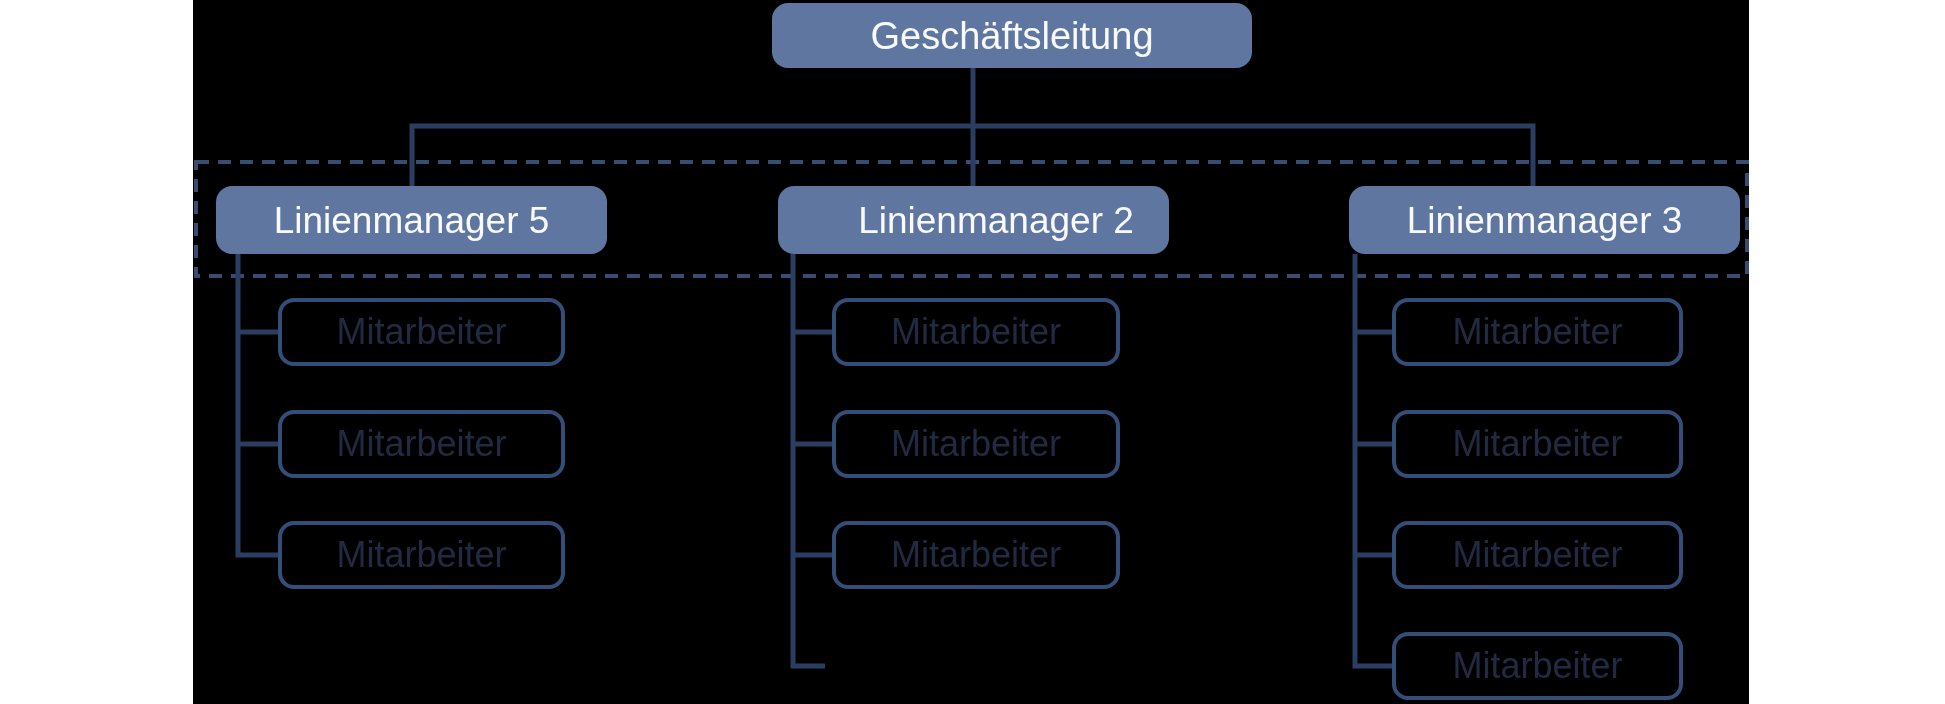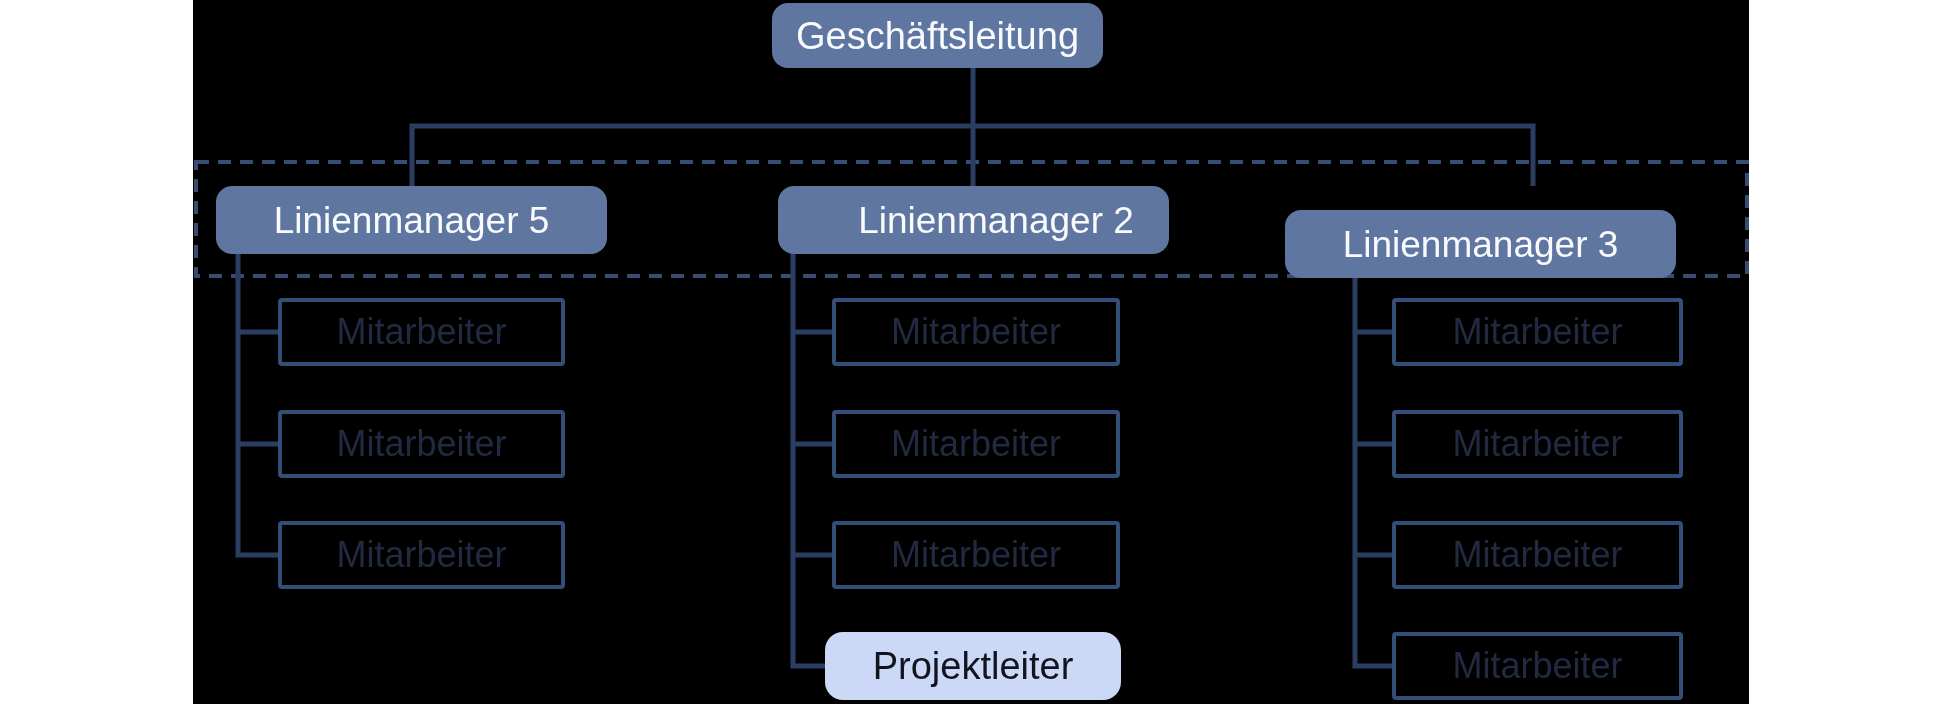--- a/index.html
+++ b/index.html
@@ -41,31 +41,31 @@
     white-space:nowrap;
   }
   .node.filled{
     background:var(--manager-fill);
     color:var(--manager-text);
     border-radius:16px;
     height:68px;
     font-size:37px;
   }
   .node.root{
-    left:579px;top:3px;width:331px;height:65px;
+    left:579px;top:3px;width:480px;height:65px;
     font-size:38px;
   }
   .node.manager{top:186px;width:391px;}
   .node.m1{left:23px;}
   .node.m2{left:585px;padding-left:45px;}
-  .node.m3{left:1092px;margin-top:24px;}
+  .node.m3{left:1156px;}
   .node.employee{
     background:transparent;
     border:4px solid var(--employee-border);
-    border-radius:4px;
+    border-radius:16px;
     color:var(--employee-text);
     height:68px;
     font-size:36px;
   }
   .node.c1{left:85px;width:287px;}
   .node.c2{left:639px;width:288px;}
   .node.c3{left:1199px;width:291px;}
   .node.r1{top:298px;}
   .node.r2{top:410px;}
   .node.r3{top:521px;}
@@ -113,21 +113,20 @@
     <div class="node filled manager m3">Linienmanager 3</div>
 
     <div class="node employee c1 r1">Mitarbeiter</div>
     <div class="node employee c1 r2">Mitarbeiter</div>
     <div class="node employee c1 r3">Mitarbeiter</div>
 
     <div class="node employee c2 r1">Mitarbeiter</div>
     <div class="node employee c2 r2">Mitarbeiter</div>
     <div class="node employee c2 r3">Mitarbeiter</div>
 
-    <div class="node project-leader">Projektleiter</div>
 
     <div class="node employee c3 r1">Mitarbeiter</div>
     <div class="node employee c3 r2">Mitarbeiter</div>
     <div class="node employee c3 r3">Mitarbeiter</div>
     <div class="node employee c3 r4">Mitarbeiter</div>
 
   </div>
 </div>
 
 </body></html>

